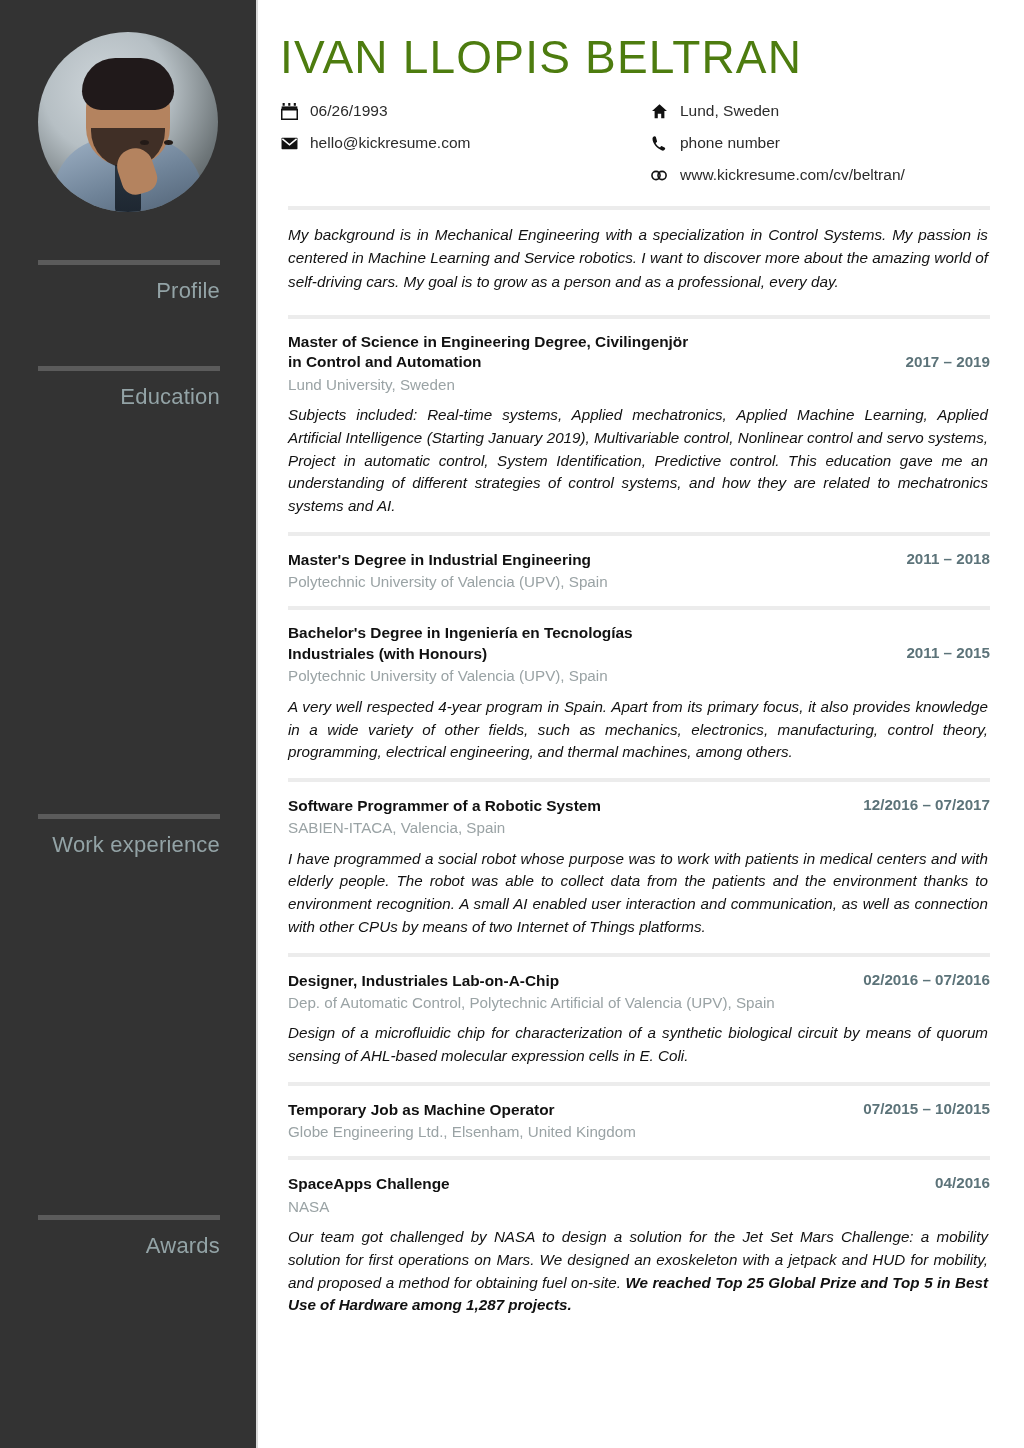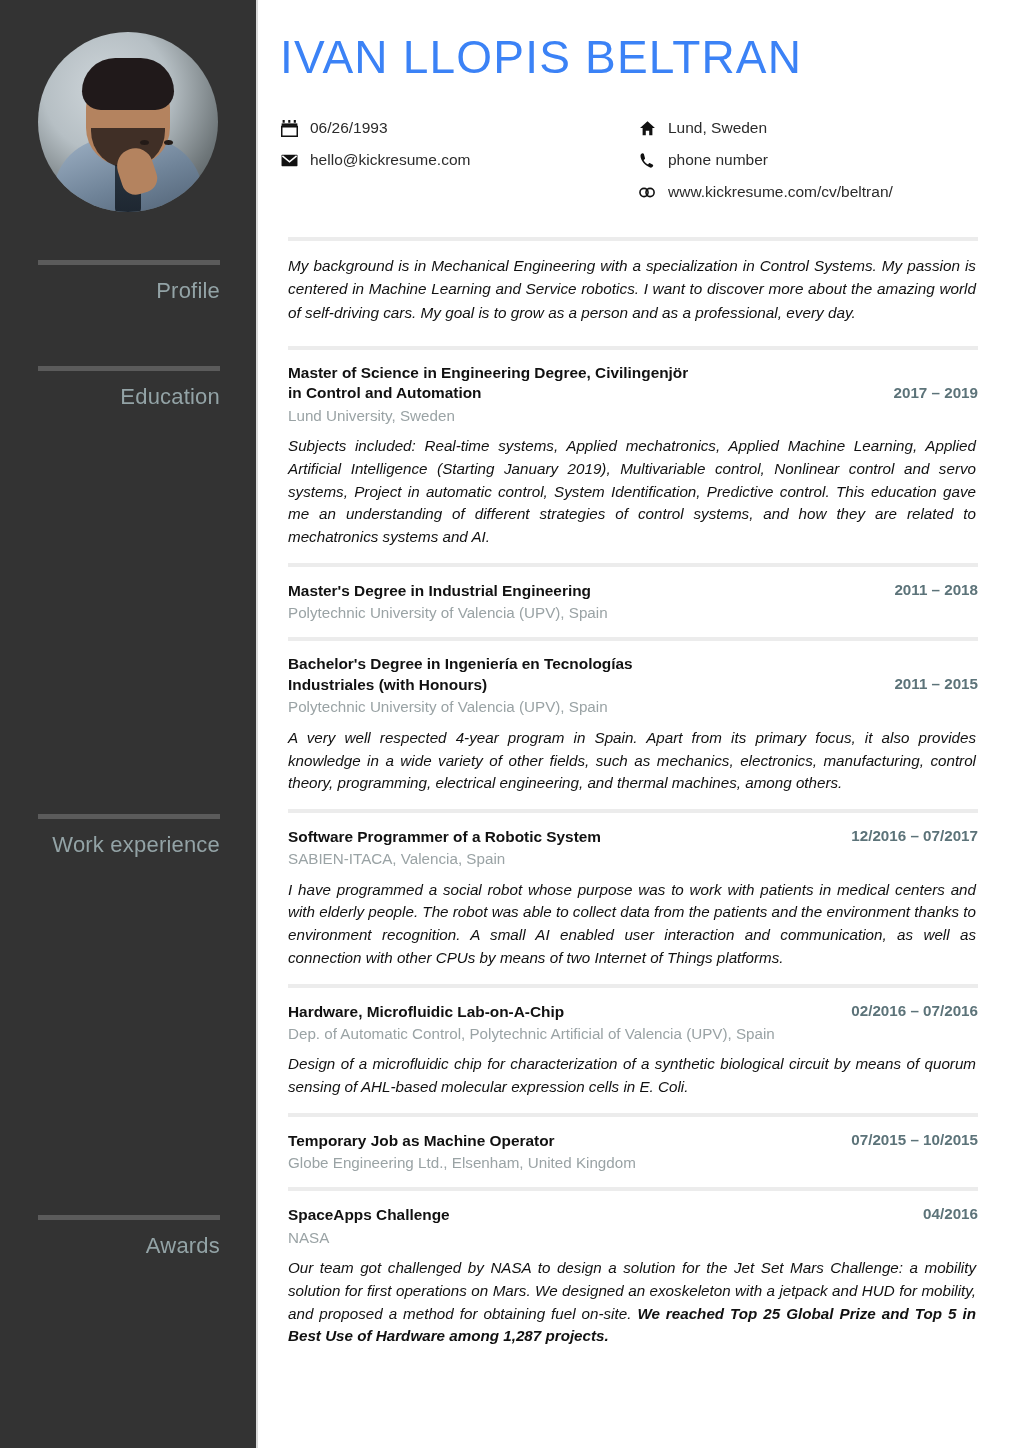--- a/index.html
+++ b/index.html
@@ -123,31 +123,31 @@
   
   .main {
     flex: 1;
     padding: 34px 48px 0 22px;
     position: relative;
   }
 
   .name {
     font-size: 46px;
     font-weight: 400;
-    color: #3b82f6;
+    color: #4d7c0f;
     letter-spacing: 1.2px;
     line-height: 1;
-    margin-bottom: 37px;
+    margin-bottom: 20px;
     white-space: nowrap;
   }
 
   .contact-grid {
     display: flex;
-    gap: 0px;
-    margin-bottom: 34px;
+    gap: 12px;
+    margin-bottom: 20px;
   }
   .contact-col { display: flex; flex-direction: column; gap: 10px; }
   .contact-col.left { width: 358px; }
   .contact-col.right { width: 340px; }
   .contact-row {
     display: flex;
     align-items: center;
     gap: 12px;
     font-size: 15.5px;
     color: #2b2b2b;
@@ -384,21 +384,21 @@
             <div class="entry-title">Software Programmer of a Robotic System</div>
             <div class="entry-date">12/2016 – 07/2017</div>
           </div>
           <div class="entry-sub">SABIEN-ITACA, Valencia, Spain</div>
           <div class="entry-desc">I have programmed a social robot whose purpose was to work with patients in medical centers and with elderly people. The robot was able to collect data from the patients and the environment thanks to environment recognition. A small AI enabled user interaction and communication, as well as connection with other CPUs by means of two Internet of Things platforms.</div>
         </div>
 
         <div class="hr"></div>
         <div class="entry">
           <div class="entry-head">
-            <div class="entry-title">Hardware, Microfluidic Lab-on-A-Chip</div>
+            <div class="entry-title">Designer, Industriales Lab-on-A-Chip</div>
             <div class="entry-date">02/2016 – 07/2016</div>
           </div>
           <div class="entry-sub">Dep. of Automatic Control, Polytechnic Artificial of Valencia (UPV), Spain</div>
           <div class="entry-desc">Design of a microfluidic chip for characterization of a synthetic biological circuit by means of quorum sensing of AHL-based molecular expression cells in E. Coli.</div>
         </div>
 
         <div class="hr"></div>
         <div class="entry">
           <div class="entry-head">
             <div class="entry-title">Temporary Job as Machine Operator</div>

